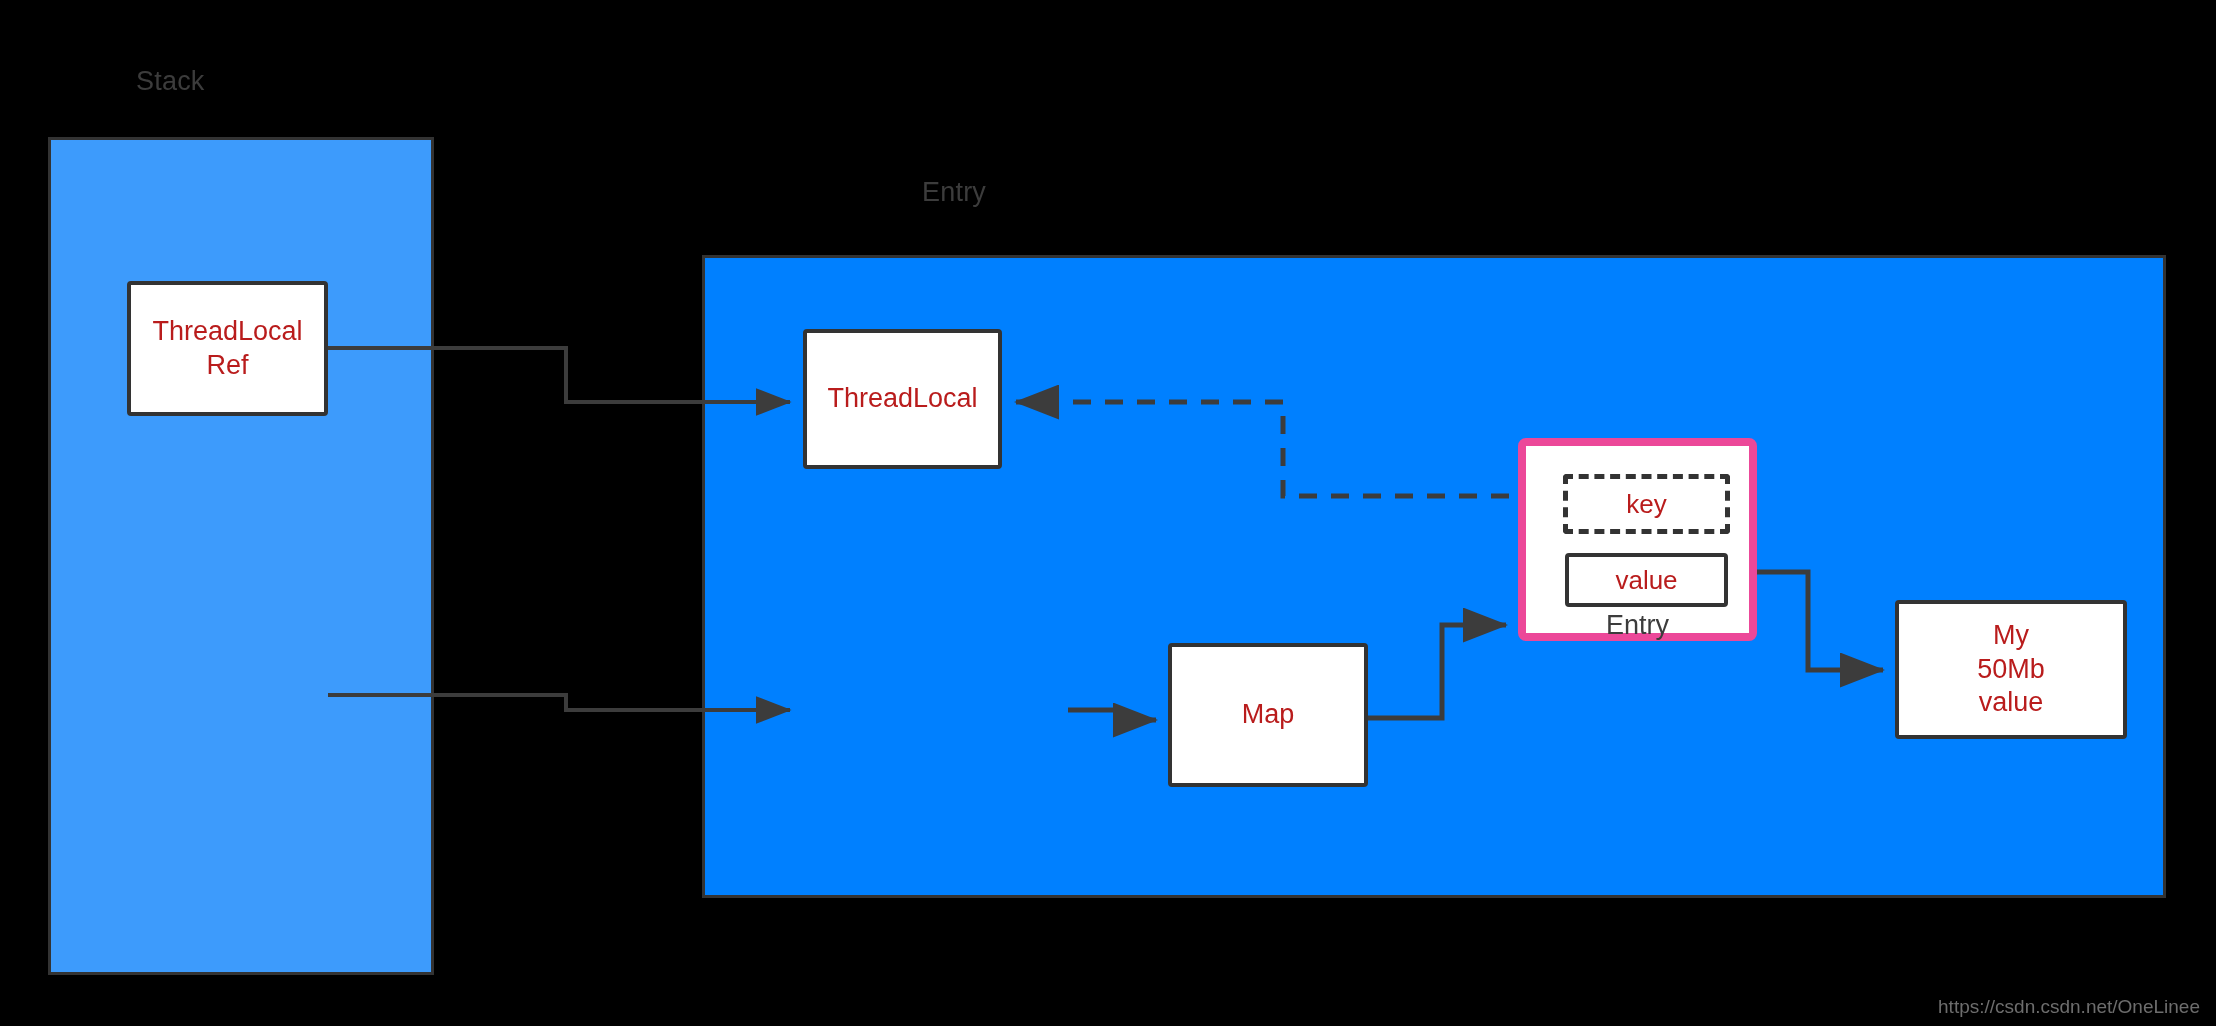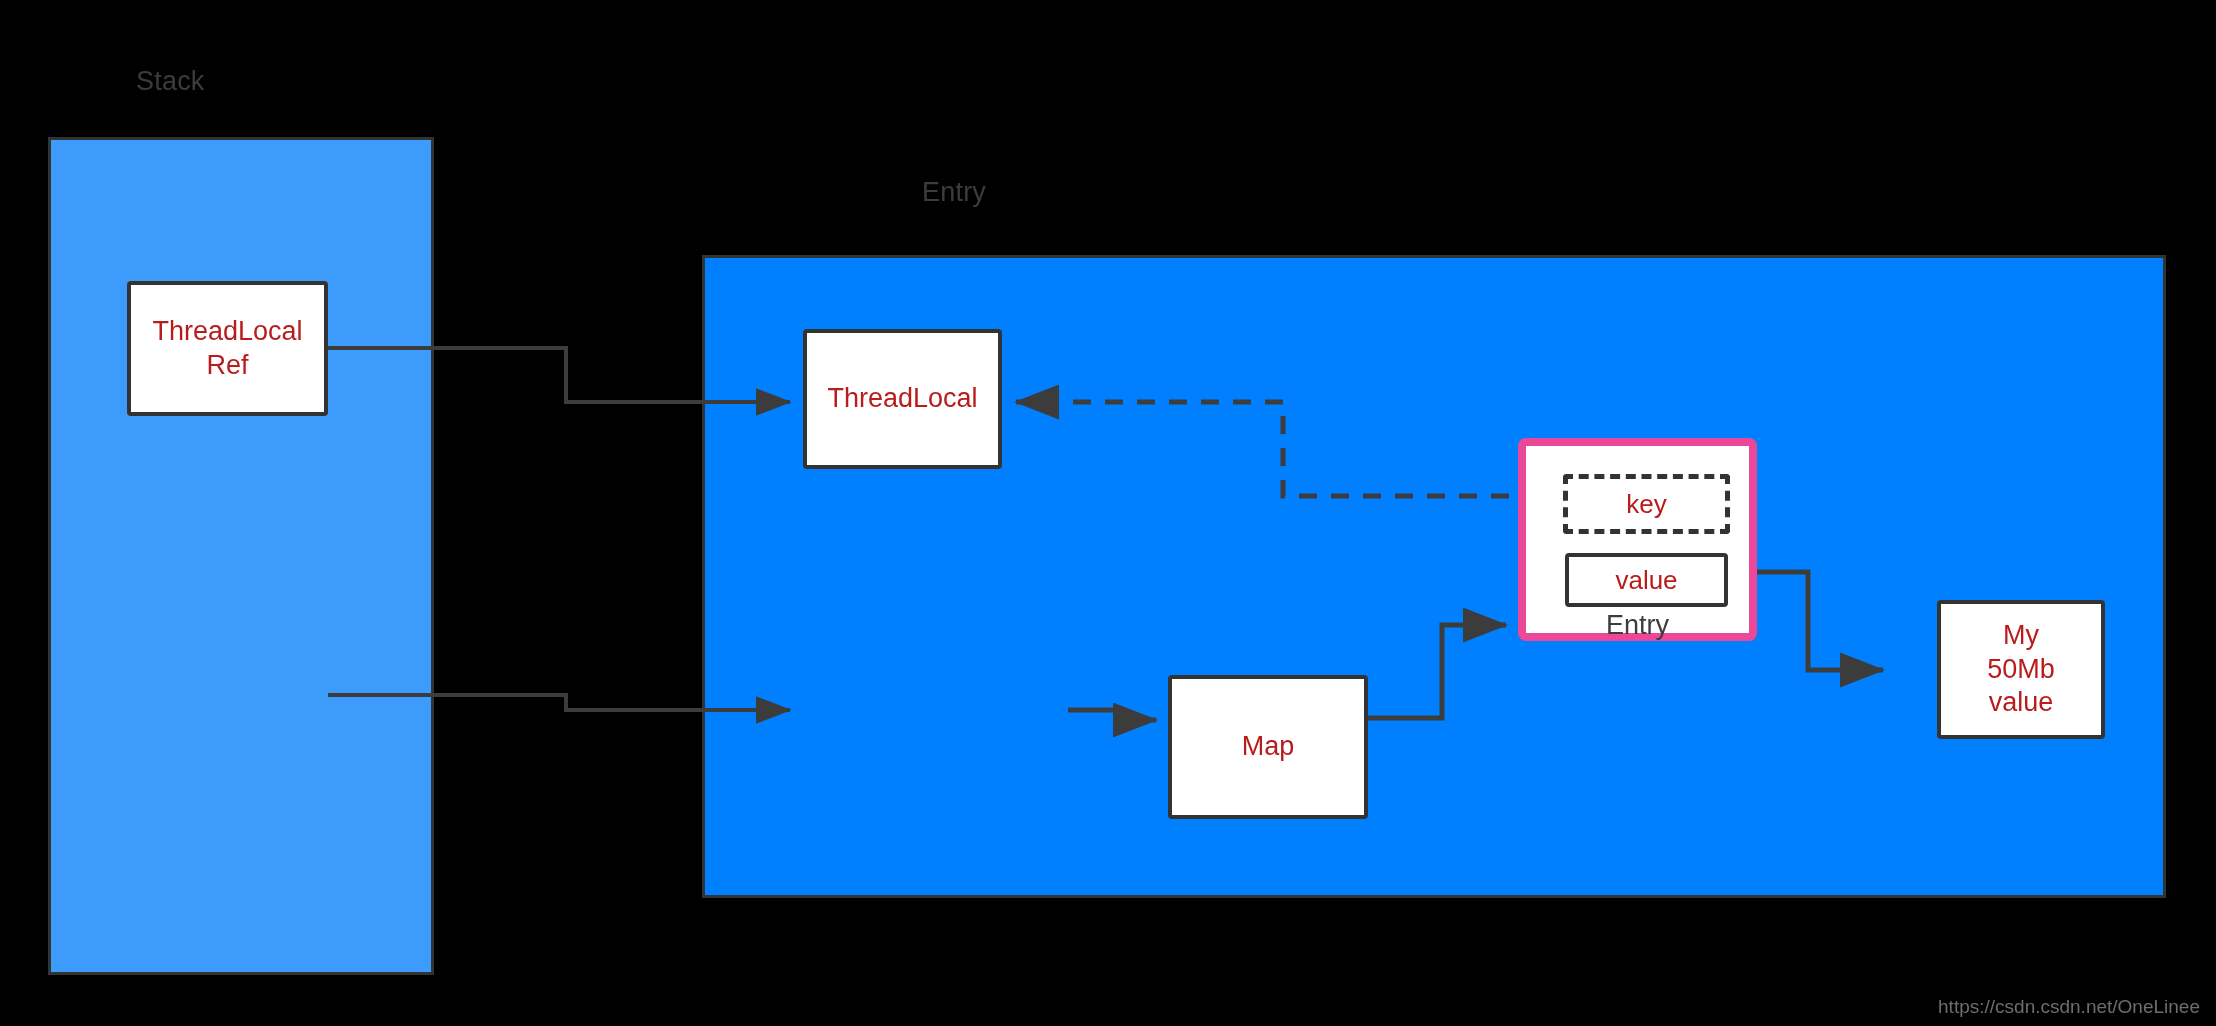--- a/index.html
+++ b/index.html
@@ -142,23 +142,23 @@
     </g>
   </svg>
 
   <div class="node" style="left:127px; top:281px; width:201px; height:135px; white-space:pre-line;">ThreadLocal
 Ref</div>
 
 
   <div class="node" style="left:803px; top:329px; width:199px; height:140px; white-space:pre-line;">ThreadLocal</div>
 
 
-  <div class="node" style="left:1168px; top:643px; width:200px; height:144px; white-space:pre-line;margin-top:32px;">Map</div>
+  <div class="node" style="left:1168px; top:643px; width:200px; height:144px; white-space:pre-line;">Map</div>
 
-  <div class="node" style="left:1895px; top:600px; width:168px; height:139px; white-space:pre-line;margin-left:42px;">My
+  <div class="node" style="left:1895px; top:600px; width:232px; height:139px; white-space:pre-line;">My
 50Mb
 value</div>
 
   <div class="entry-shell" style="left:1518px; top:438px; width:239px; height:203px;">
     <div class="node dashed small" style="left:37px; top:28px; width:167px; height:60px; position:absolute;">key</div>
     <div class="node small" style="left:39px; top:107px; width:163px; height:54px; position:absolute;">value</div>
     <div class="entry-caption" style="top:164px;">Entry</div>
   </div>
 
   <div class="watermark">https://csdn.csdn.net/OneLinee</div>

